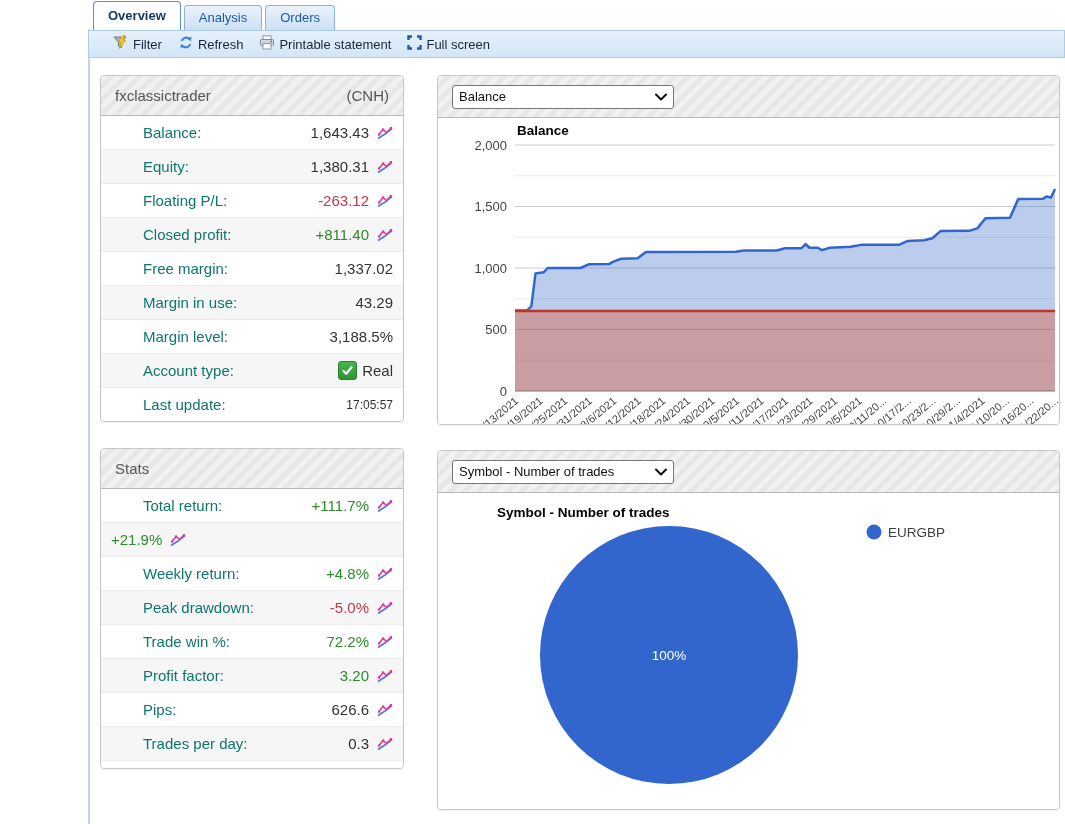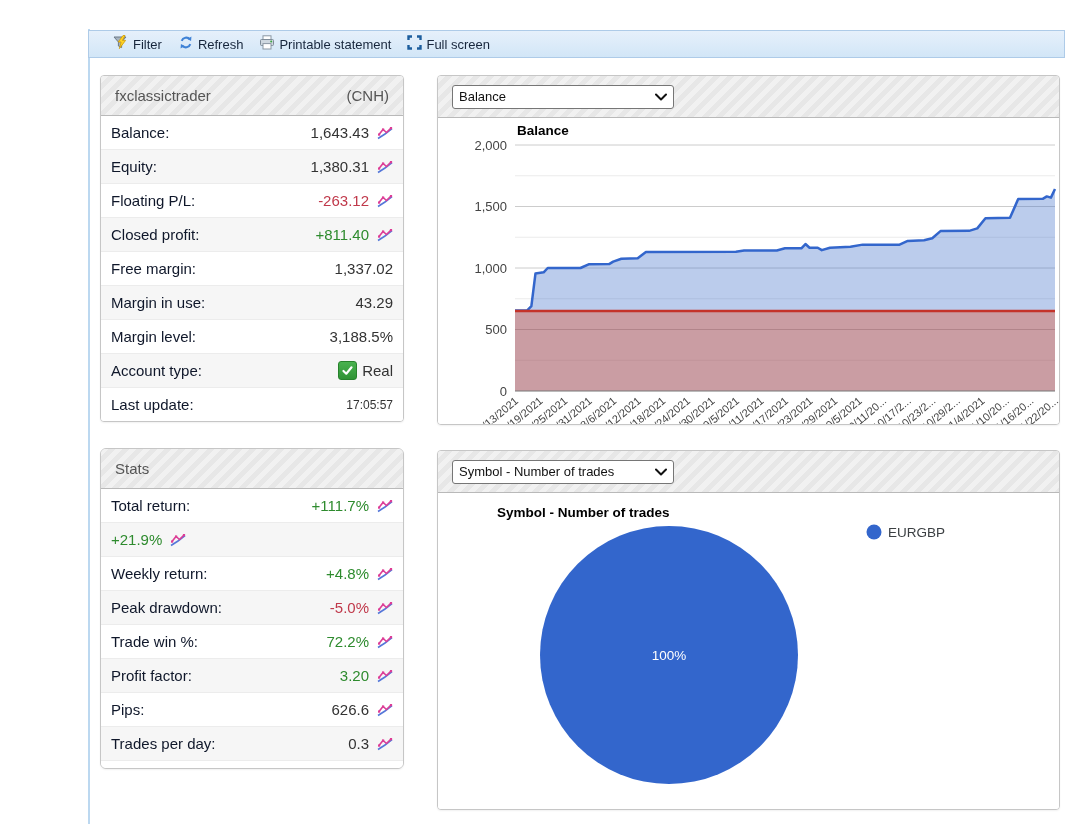--- a/index.html
+++ b/index.html
@@ -24,40 +24,45 @@
   .panel{position:absolute;background:#fff;border:1px solid #c6c6c6;border-radius:4px;
          box-sizing:border-box;overflow:hidden;box-shadow:0 1px 2px rgba(0,0,0,0.06);}
   .panel-header{box-sizing:border-box;border-bottom:1px solid #b9b9b9;
      background:repeating-linear-gradient(135deg,#f1f1f1 0px,#f1f1f1 5px,#e7e7e7 5px,#e7e7e7 10px);
      display:flex;align-items:center;justify-content:space-between;
      padding:0 14px;color:#555;font-size:15px;}
   .hdr40{height:40px;} .hdr42{height:42px;justify-content:flex-start;}
   .row{display:flex;align-items:center;box-sizing:border-box;height:34px;padding:0 10px;
        border-bottom:1px solid #ececec;font-size:15px;background:#fff;}
   .row.alt{background:#f6f6f6;}
-  .row .lbl{flex:1;color:#0f172a;}
+  .row .lbl{flex:1;color:#0f766e;margin-left:32px;}
   .row .val{text-align:right;color:#333;}
   .row .val.pos{color:#2e8b2e;} .row .val.neg{color:#c0394b;}
   .row .val.small{font-size:12px;}
   .row .mini{margin-left:8px;display:inline-flex;cursor:pointer;}
   .checkbox{display:inline-flex;align-items:center;justify-content:center;width:17px;height:17px;
        border-radius:3px;background:linear-gradient(#49b24f,#2f9335);border:1px solid #27822c;
        margin-right:5px;vertical-align:-3px;}
   
   .dropdown{display:flex;align-items:center;justify-content:space-between;width:222px;height:24px;
        background:#fff;border:1px solid #767676;border-radius:3px;box-sizing:border-box;
        padding:0 6px;font-size:13px;color:#111;cursor:pointer;}
   .chartbox{position:absolute;left:0;background:#fff;}
 </style>
 </head>
 <body>
 
 <div class="page">
   <div class="vline"></div>
 
+  <div class="tabs" id="tabs">
+      <div class="tab active">Overview</div>
+      <div class="tab">Analysis</div>
+      <div class="tab">Orders</div>
+    </div>
 
   <div class="toolbar" id="toolbar">
       <span class="tbitem">
         <span><svg width="16" height="15" viewBox="0 0 16 15">
             <polygon points="1,2 13,2 8.6,7 8.6,12.6 5.4,11 5.4,7" fill="#a6b2bf" stroke="#6c7a88" stroke-width="1"></polygon>
             <polygon points="10,0.5 5.2,7 8.1,7 6.4,13.6 12.6,5.4 9.5,5.4 12,0.5" fill="#ffd326" stroke="#cf9a00" stroke-width="0.8"></polygon>
           </svg></span>
         <span>Filter</span>
       </span>
       <span class="tbitem">
@@ -165,21 +170,21 @@
           </span>
           <span class="val ">Real</span>
         </div>
         <div class="row">
           <span class="lbl">Last update:</span>
           <span class="val  small">17:05:57</span>
         </div>
       </div>
   </div>
 
-  <div class="panel" style="left:100px;top:448px;width:304px;height:321px;border-radius:6px;">
+  <div class="panel" style="left:100px;top:448px;width:304px;height:321px;">
     <div class="panel-header hdr40">
       <span>Stats</span>
     </div>
     <div id="stats-rows">
         <div class="row">
           <span class="lbl">Total return:</span>
           <span class="val pos">+111.7%</span>
           <span class="mini">
             <svg width="16" height="14" viewBox="0 0 16 14">
               <polyline points="1,12.5 8,8 15,2.5" fill="none" stroke="#5577d9" stroke-width="1.6"></polyline>

